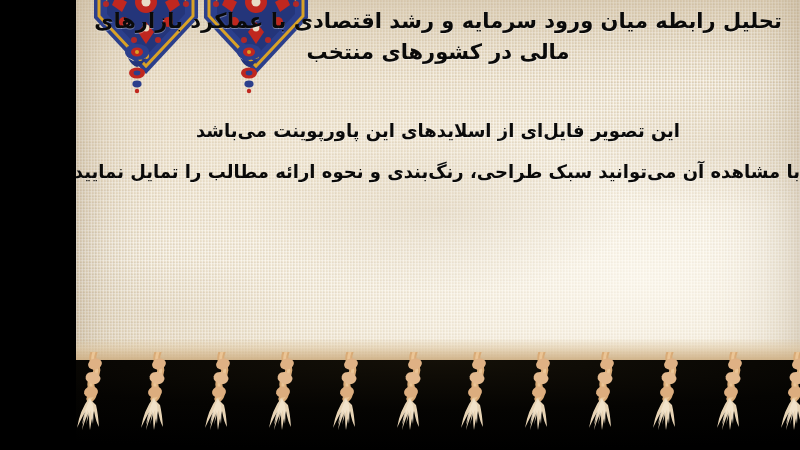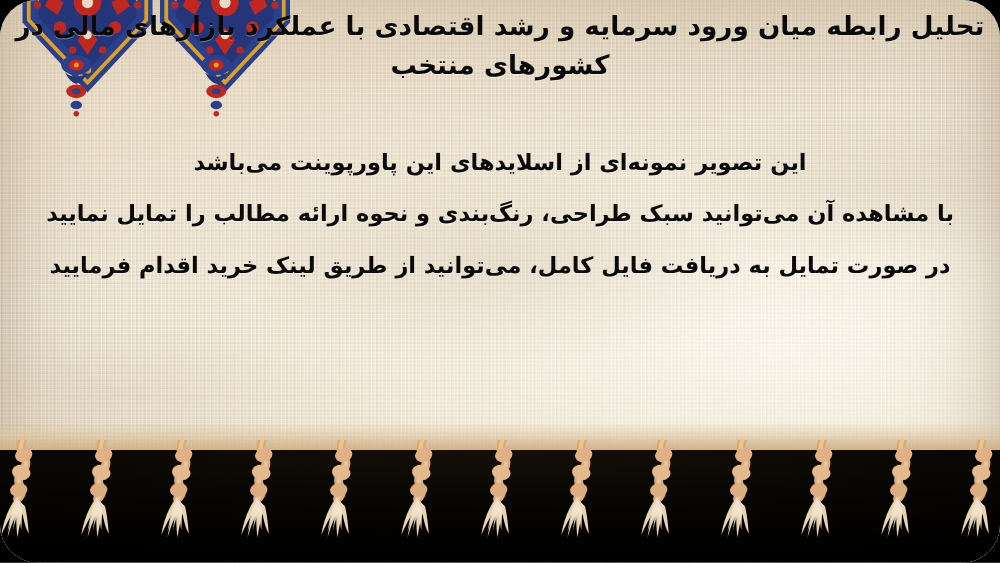--- a/index.html
+++ b/index.html
@@ -2,24 +2,23 @@
 <html lang="fa" dir="rtl"><head>
 <meta charset="utf-8">
 <title>slide</title>
 <style>
   html,body{margin:0;padding:0;background:#000;}
   body{
     font-family:"DejaVu Sans","Liberation Sans",sans-serif;
   }
   #slide{
     position:relative;
-    width:800px;height:450px;
+    width:724px;height:450px;
     overflow:hidden;
-    background:#0369a1;
-    border-radius:30px;
+    background:#8b5cf6;
   }
 
   
   .canvas-bg{
     position:absolute;inset:0;
     background-color:#e8dcc5;
     background-image:
       linear-gradient(90deg, rgba(255,255,255,.55) 1px, rgba(150,130,100,.16) 1px, rgba(255,255,255,0) 2px),
       linear-gradient(0deg, rgba(255,255,255,.5) 1px, rgba(150,130,100,.14) 1px, rgba(255,255,255,0) 2px),
       linear-gradient(90deg, rgba(120,100,70,.08) 2px, rgba(255,255,255,0) 2px),
@@ -194,23 +193,22 @@
     </svg>
 
   </div>
 
   <div class="txt title">
     <span class="ln">تحلیل رابطه میان ورود سرمایه و رشد اقتصادی با عملکرد</span>
     <span class="ln">بازارهای مالی در کشورهای منتخب</span>
   </div>
 
   <div class="txt body">
-    <span class="ln">این تصویر نمونه‌ای از اسلایدهای این پاورپوینت می‌باشد</span>
+    <span class="ln">این تصویر فایل‌ای از اسلایدهای این پاورپوینت می‌باشد</span>
     <span class="ln">با مشاهده آن می‌توانید سبک طراحی، رنگ‌بندی و نحوه ارائه مطالب را تمایل نمایید</span>
-    <span class="ln">در صورت تمایل به دریافت فایل کامل، می‌توانید از طریق لینک خرید اقدام فرمایید</span>
   </div>
 
   <div class="band-edge"></div>
   <div class="band"></div>
   <div class="fringe-row" id="fringe-row">
       <svg class="tassel" width="40" height="84" viewBox="0 0 40 84" style="left: -4px;">
         <g>
           <path d="M22 0 q-3 8 1 13 q4 6 -1 12 q-5 6 -2 12 q3 6 -2 10" fill="none" stroke="#d9ab77" stroke-width="7" stroke-linecap="round"></path>
           <path d="M22 0 q-3 8 1 13 q4 6 -1 12 q-5 6 -2 12 q3 6 -2 10" fill="none" stroke="#f0cda0" stroke-width="3" stroke-linecap="round" opacity=".75"></path>
           <ellipse cx="23" cy="12" rx="7" ry="5.5" fill="#dfb184" transform="rotate(-16 23 12)"></ellipse>

